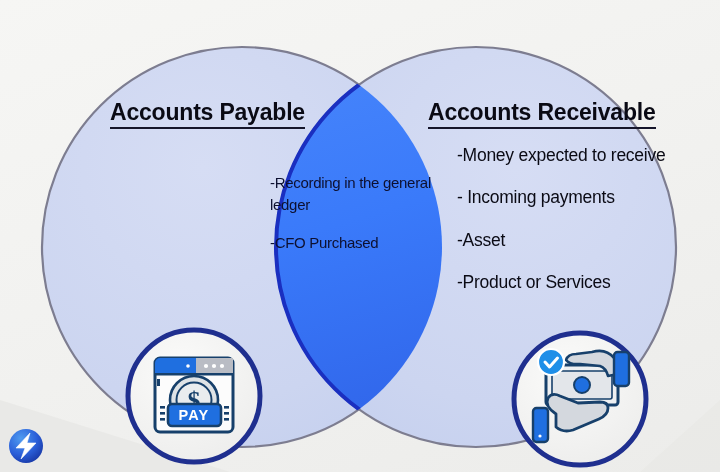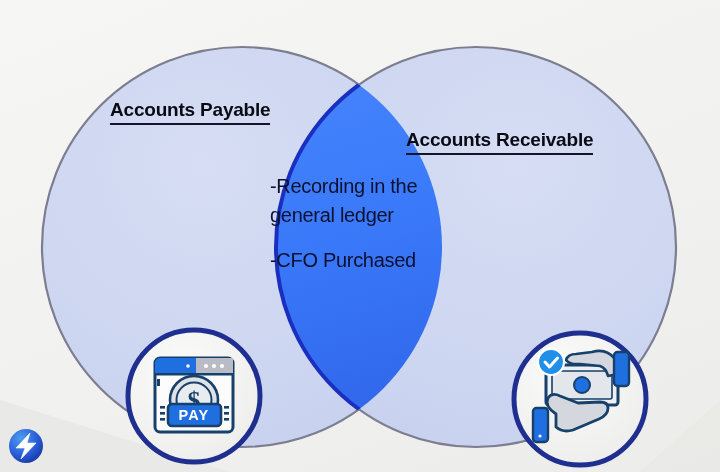--- a/index.html
+++ b/index.html
@@ -29,34 +29,34 @@
     position: absolute;
     left: 0;
     top: 0;
     width: 720px;
     height: 472px;
   }
 
   
   .heading {
     position: absolute;
-    font-size: 19px;
+    font-size: 23px;
     font-weight: bold;
     color: #0a0a14;
     letter-spacing: -0.2px;
     white-space: nowrap;
   }
   .heading .hd-text {
     display: inline-block;
     border-bottom: 2px solid #15152a;
     padding-bottom: 3px;
     line-height: 1.05;
   }
   #heading-left  { left: 110px; top: 99px; }
-  #heading-right { left: 406px; top: 99px; margin-top: 30px; }
+  #heading-right { left: 428px; top: 99px; }
 
   .bullet-list {
     position: absolute;
     color: #0a0a14;
     font-size: 17.5px;
     font-weight: normal;
     letter-spacing: -0.25px;
   }
   .bullet-list .bullet {
     line-height: 1.0;
@@ -80,21 +80,21 @@
     white-space: normal;
     line-height: 1.45;
   }
 
   #list-center {
     position: absolute;
     left: 270px;
     top: 172px;
     width: 185px;
     color: #0d1030;
-    font-size: 20px;
+    font-size: 15px;
     letter-spacing: -0.3px;
   }
   #list-center .bullet {
     margin-bottom: 19px;
     line-height: 1.45;
     white-space: normal;
   }
   #list-center .bullet.wrap2 { margin-bottom: 16px; }
 </style>
 </head>
@@ -207,14 +207,20 @@
   </div>
 
   <div class="bullet-list" id="list-left">
   </div>
 
   <div id="list-center">
     <div class="bullet wrap2">-Recording in the general ledger</div>
     <div class="bullet">-CFO Purchased</div>
   </div>
 
+  <div class="bullet-list" id="list-right">
+    <div class="bullet">-Money expected to receive</div>
+    <div class="bullet">- Incoming payments</div>
+    <div class="bullet">-Asset</div>
+    <div class="bullet">-Product or Services</div>
+  </div>
 
 </div>
 
 </body></html>

